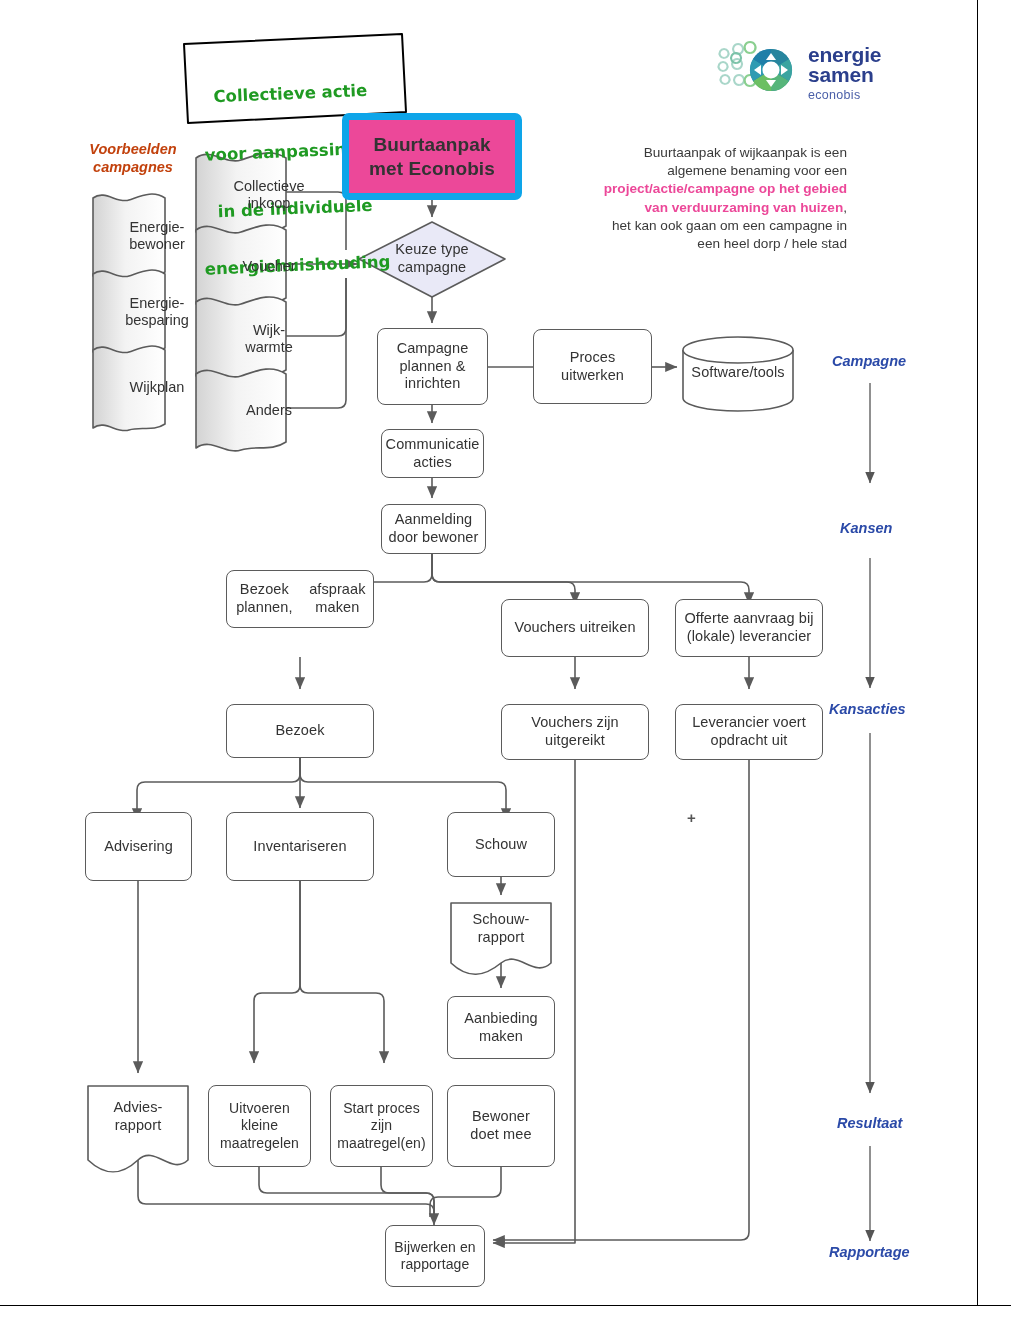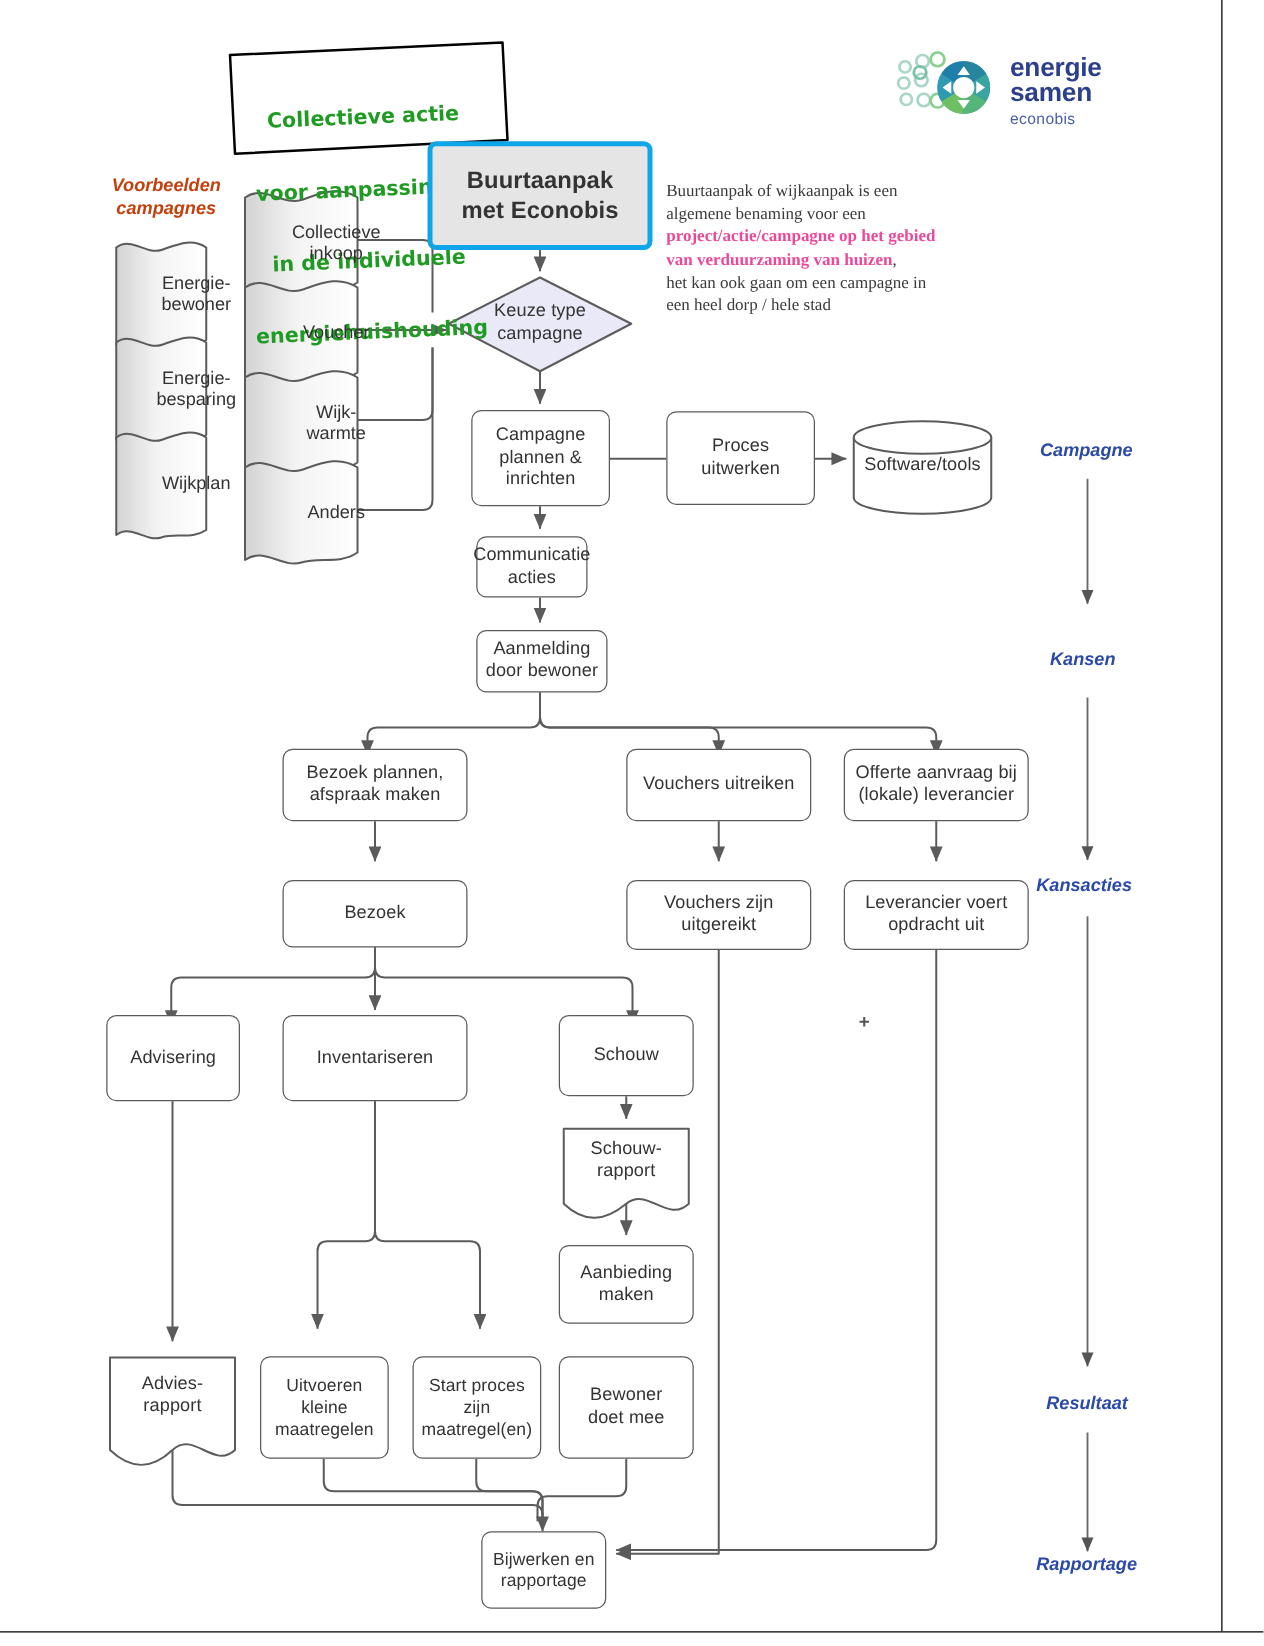--- a/index.html
+++ b/index.html
@@ -8,27 +8,27 @@
   #border-right{position:absolute;left:977px;top:0;width:1px;height:1305px;background:#000;}
   #border-bottom{position:absolute;left:0;top:1305px;width:1011px;height:1px;background:#000;}
 
   svg.layer{position:absolute;left:0;top:0;width:1011px;height:1317px;pointer-events:none;}
 
   .node{position:absolute;box-sizing:border-box;display:flex;align-items:center;
         justify-content:center;text-align:center;color:#333;font-size:14.5px;line-height:1.22;
         letter-spacing:.1px;}
   .proc{border:1.6px solid #5b5b5b;border-radius:8px;background:#fff;}
 
-  .title-box{border:4px solid #0ea5e9;border-radius:7px;background:#e5e5e5;
+  .title-box{border:7px solid #0ea5e9;border-radius:7px;background:#ec4899;
              font-weight:bold;font-size:19px;color:#333;}
 
   .note-green{position:absolute;color:#1f9a22;font-weight:bold;font-size:16.5px;
               line-height:1.16;text-align:center;white-space:pre;font-family:"DejaVu Sans",sans-serif;}
 
-  .desc{position:absolute;text-align:left;font-size:13.6px;line-height:1.34;color:#3a3a3a;font-family:Liberation Serif, serif;}
+  .desc{position:absolute;text-align:right;font-size:13.6px;line-height:1.34;color:#3a3a3a;}
   .desc b{font-weight:bold;color:#ec4899;}
 
   .phase{position:absolute;color:#2b4aa8;font-weight:bold;font-style:italic;
          font-size:14.5px;white-space:nowrap;}
   .sidelbl{position:absolute;color:#c2410c;font-weight:bold;font-style:italic;
            font-size:14.5px;line-height:1.25;text-align:center;}
 
   .plus{position:absolute;color:#555;font-size:15px;font-weight:600;}
 
   .doc-txt{position:absolute;display:flex;align-items:center;justify-content:center;
@@ -253,31 +253,31 @@
 
   <div class="node proc" style="left:533px;top:329px;width:119px;height:75px;flex-direction:column;">
     <div>Proces</div>
     <div>uitwerken</div>
   </div>
 
   <div class="node" style="left:683px;top:348px;width:110px;height:50px;">
     <div>Software/tools</div>
   </div>
 
-  <div class="node proc" style="left:381px;top:429px;width:89px;height:49px;flex-direction:column;">
+  <div class="node proc" style="left:381px;top:429px;width:103px;height:49px;flex-direction:column;">
     <div>Communicatie</div>
     <div>acties</div>
   </div>
 
   <div class="node proc" style="left:381px;top:504px;width:105px;height:50px;flex-direction:column;">
     <div>Aanmelding</div>
     <div>door bewoner</div>
   </div>
 
-  <div class="node proc" style="left:226px;top:599px;width:148px;height:58px;flex-direction:column;">
+  <div class="node proc" style="left:226px;top:570px;width:148px;height:58px;flex-direction:row;">
     <div>Bezoek plannen,</div>
     <div>afspraak maken</div>
   </div>
 
   <div class="node proc" style="left:501px;top:599px;width:148px;height:58px;">
     <div>Vouchers uitreiken</div>
   </div>
 
   <div class="node proc" style="left:675px;top:599px;width:148px;height:58px;flex-direction:column;">
     <div>Offerte aanvraag bij</div>

